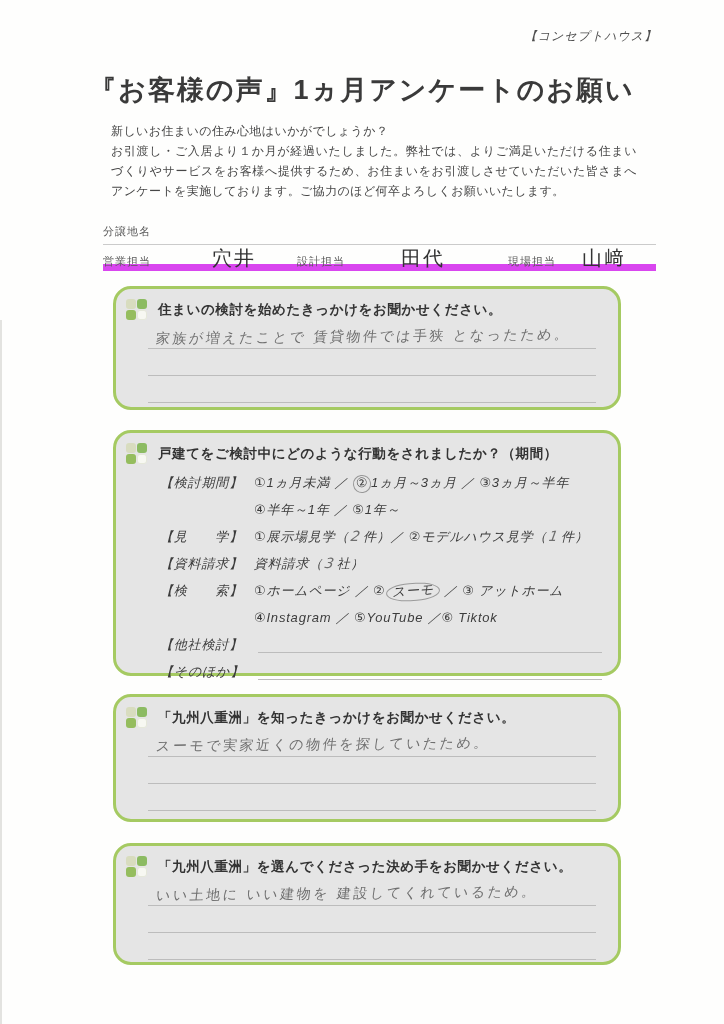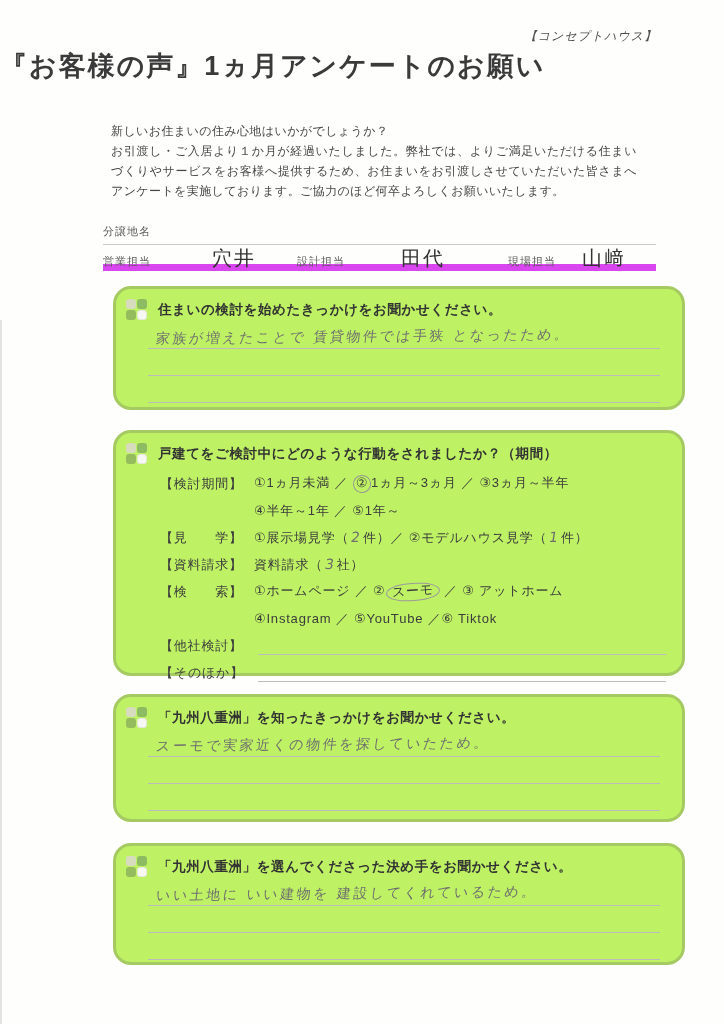--- a/index.html
+++ b/index.html
@@ -13,22 +13,22 @@
     overflow:hidden;
   }
   .page { position:absolute; inset:0; background:#fefefd; }
   .scan-edge { position:absolute; left:0; top:320px; bottom:0; width:2px; background:#e3e3e0; }
 
   .corner-tag {
     position:absolute; top:28px; right:67px;
     font-size:12px; color:#4f4f4f; letter-spacing:1px;font-style:italic;
   }
   .title {
-    position:absolute; top:48px; left:0; width:100%;
-    margin:0; 
+    position:absolute; top:72px; left:0; width:100%;
+    margin:0; text-align:center;
     font-size:27px; font-weight:bold; color:#3a3a3a; letter-spacing:2px;
   }
   .intro {
     position:absolute; top:121px; left:103px; width:526px;
     font-size:12px; line-height:20px; color:#474747; letter-spacing:0.4px;
     text-align:justify;
     margin-left:8px;
   }
   .lot-row {
     position:absolute; top:224px; left:103px; width:553px; height:21px;
@@ -38,22 +38,22 @@
   .staff-row {
     position:absolute; top:245px; left:103px; width:553px; height:26px;
     border-bottom:7px solid #d946ef;
     display:flex; align-items:baseline;
   }
   .staff-label { font-size:11px; color:#5a5a5a; letter-spacing:1px; }
   .staff-name  { font-size:20px; color:#333; letter-spacing:2px; }
   .ml1{margin-left:61px}.ml2{margin-left:41px}.ml3{margin-left:56px}.ml4{margin-left:63px}.ml5{margin-left:26px}
 
   .qbox {
-    position:absolute; left:113px; width:572px;
-    border:3px solid #a5ca62; border-radius:18px; background:#bef264;
+    position:absolute; left:113px; width:508px;
+    border:3px solid #a5ca62; border-radius:18px; background:#e5e5e5;
   }
   .qhead { display:flex; align-items:flex-start; gap:9px; padding:9px 14px 0 10px; }
   .logo {
     width:23px; height:23px; flex-shrink:0; margin-top:1px;
     display:grid; grid-template-columns:10px 10px; grid-template-rows:10px 10px; gap:1px;
   }
   .logo i { display:block; border-radius:3px; }
   .logo .c1 { background:#d8dcbf; }
   .logo .c2 { background:#8cbb62; }
   .logo .c3 { background:#95bd5e; }
@@ -77,21 +77,21 @@
   }
   .circle {
     display:inline-block; border:1.4px solid #979797; border-radius:50%;
     padding:0 2px 2px; transform:rotate(-7deg); line-height:1.05;
   }
   .oval {
     display:inline-block; border:1.4px solid #9b9b9b; border-radius:50% / 58%;
     padding:0 5px 2px; transform:rotate(-4deg); line-height:1.05;
   }
 
-  .b2row { display:flex; align-items:flex-end; margin:7px 16px 0 44px; font-size:13px; letter-spacing:0.8px; color:#3c3c3c; height:20px; }
+  .b2row { display:flex; align-items:center; margin:7px 16px 0 44px; font-size:13px; letter-spacing:0.8px; color:#3c3c3c; height:20px;font-style:italic; }
   .b2label { width:94px; flex-shrink:0; }
   .b2content { white-space:nowrap; }
   .blankline { flex:1; border-bottom:1px solid #bcbcbc; height:16px; margin-left:4px; }
 </style>
 </head>
 <body>
 
 <div class="page">
   <div class="scan-edge"></div>
 

